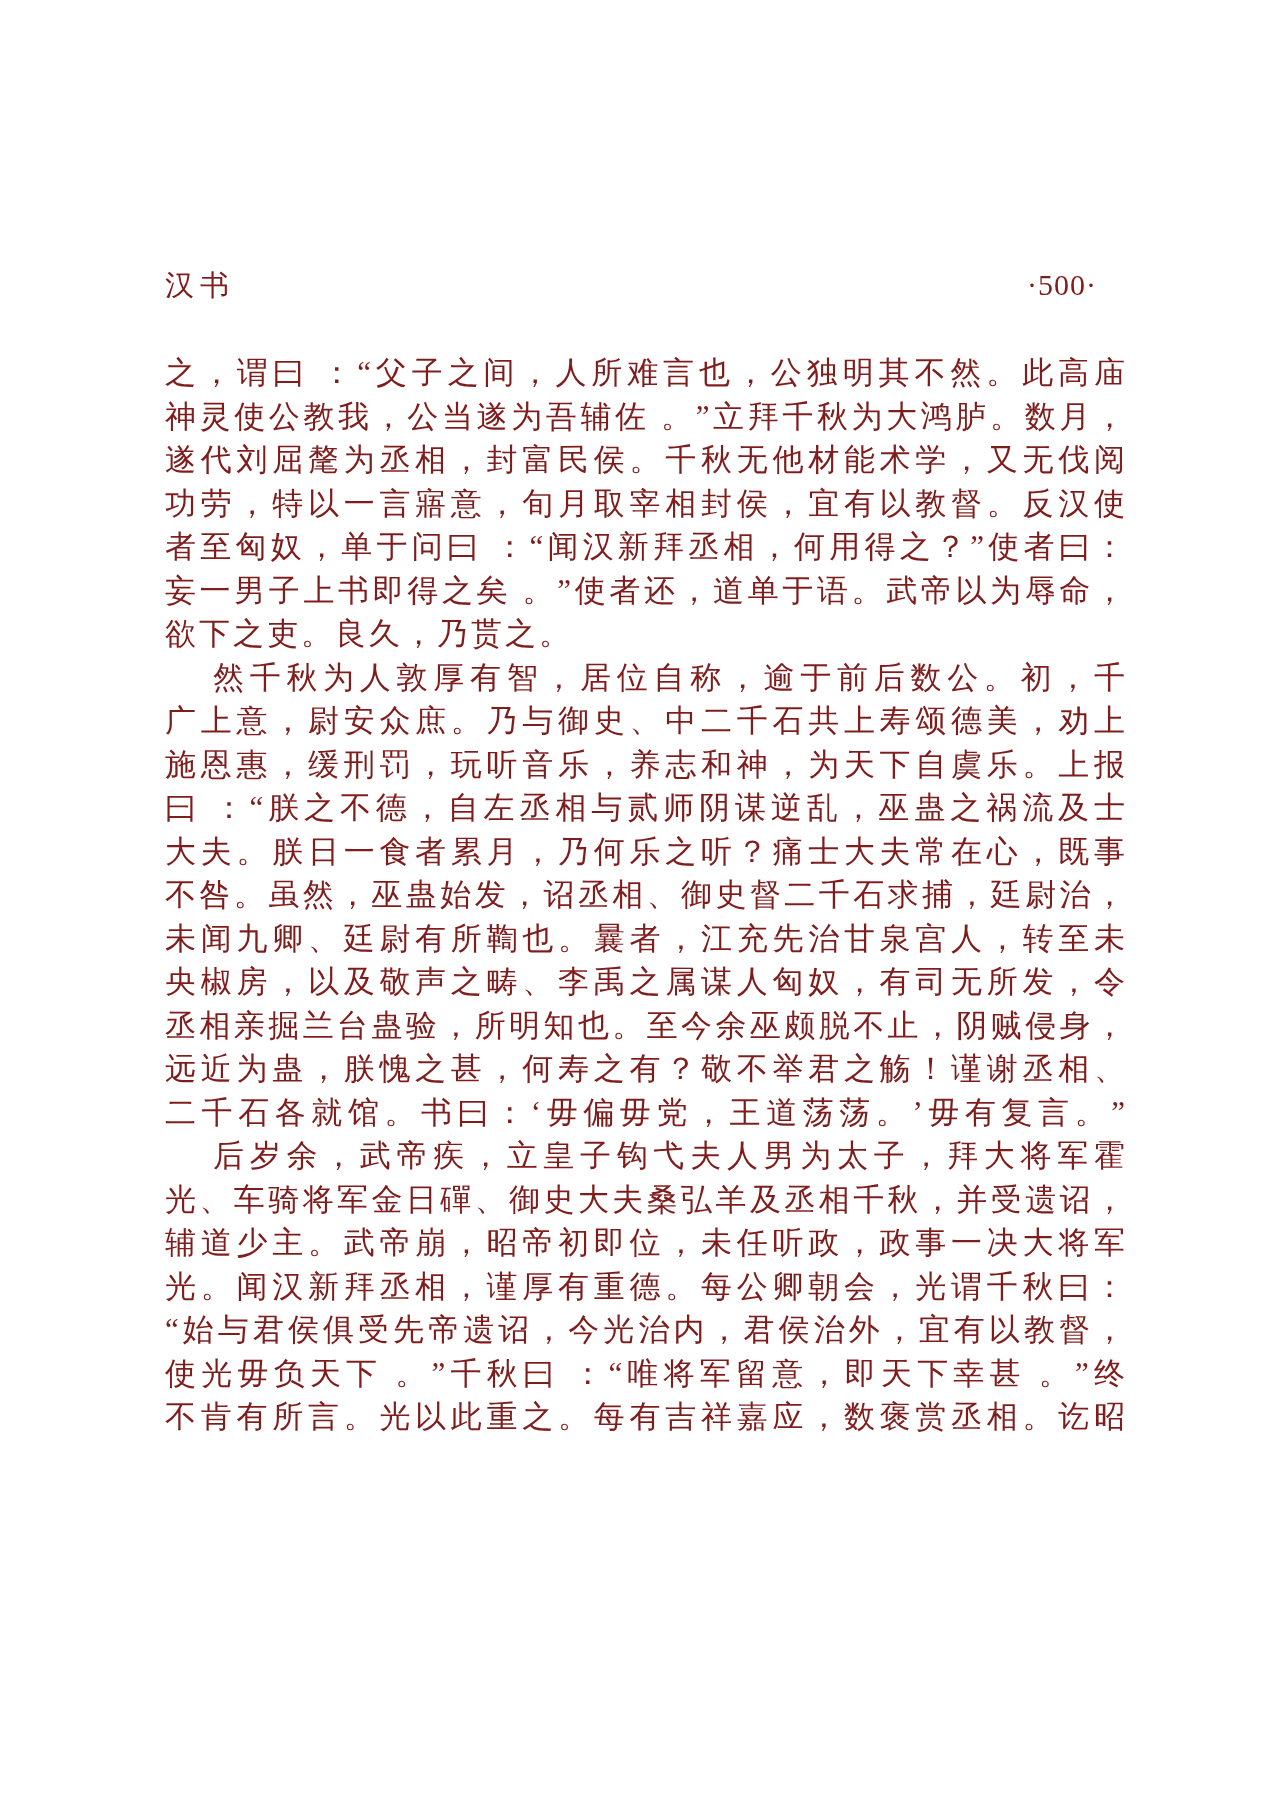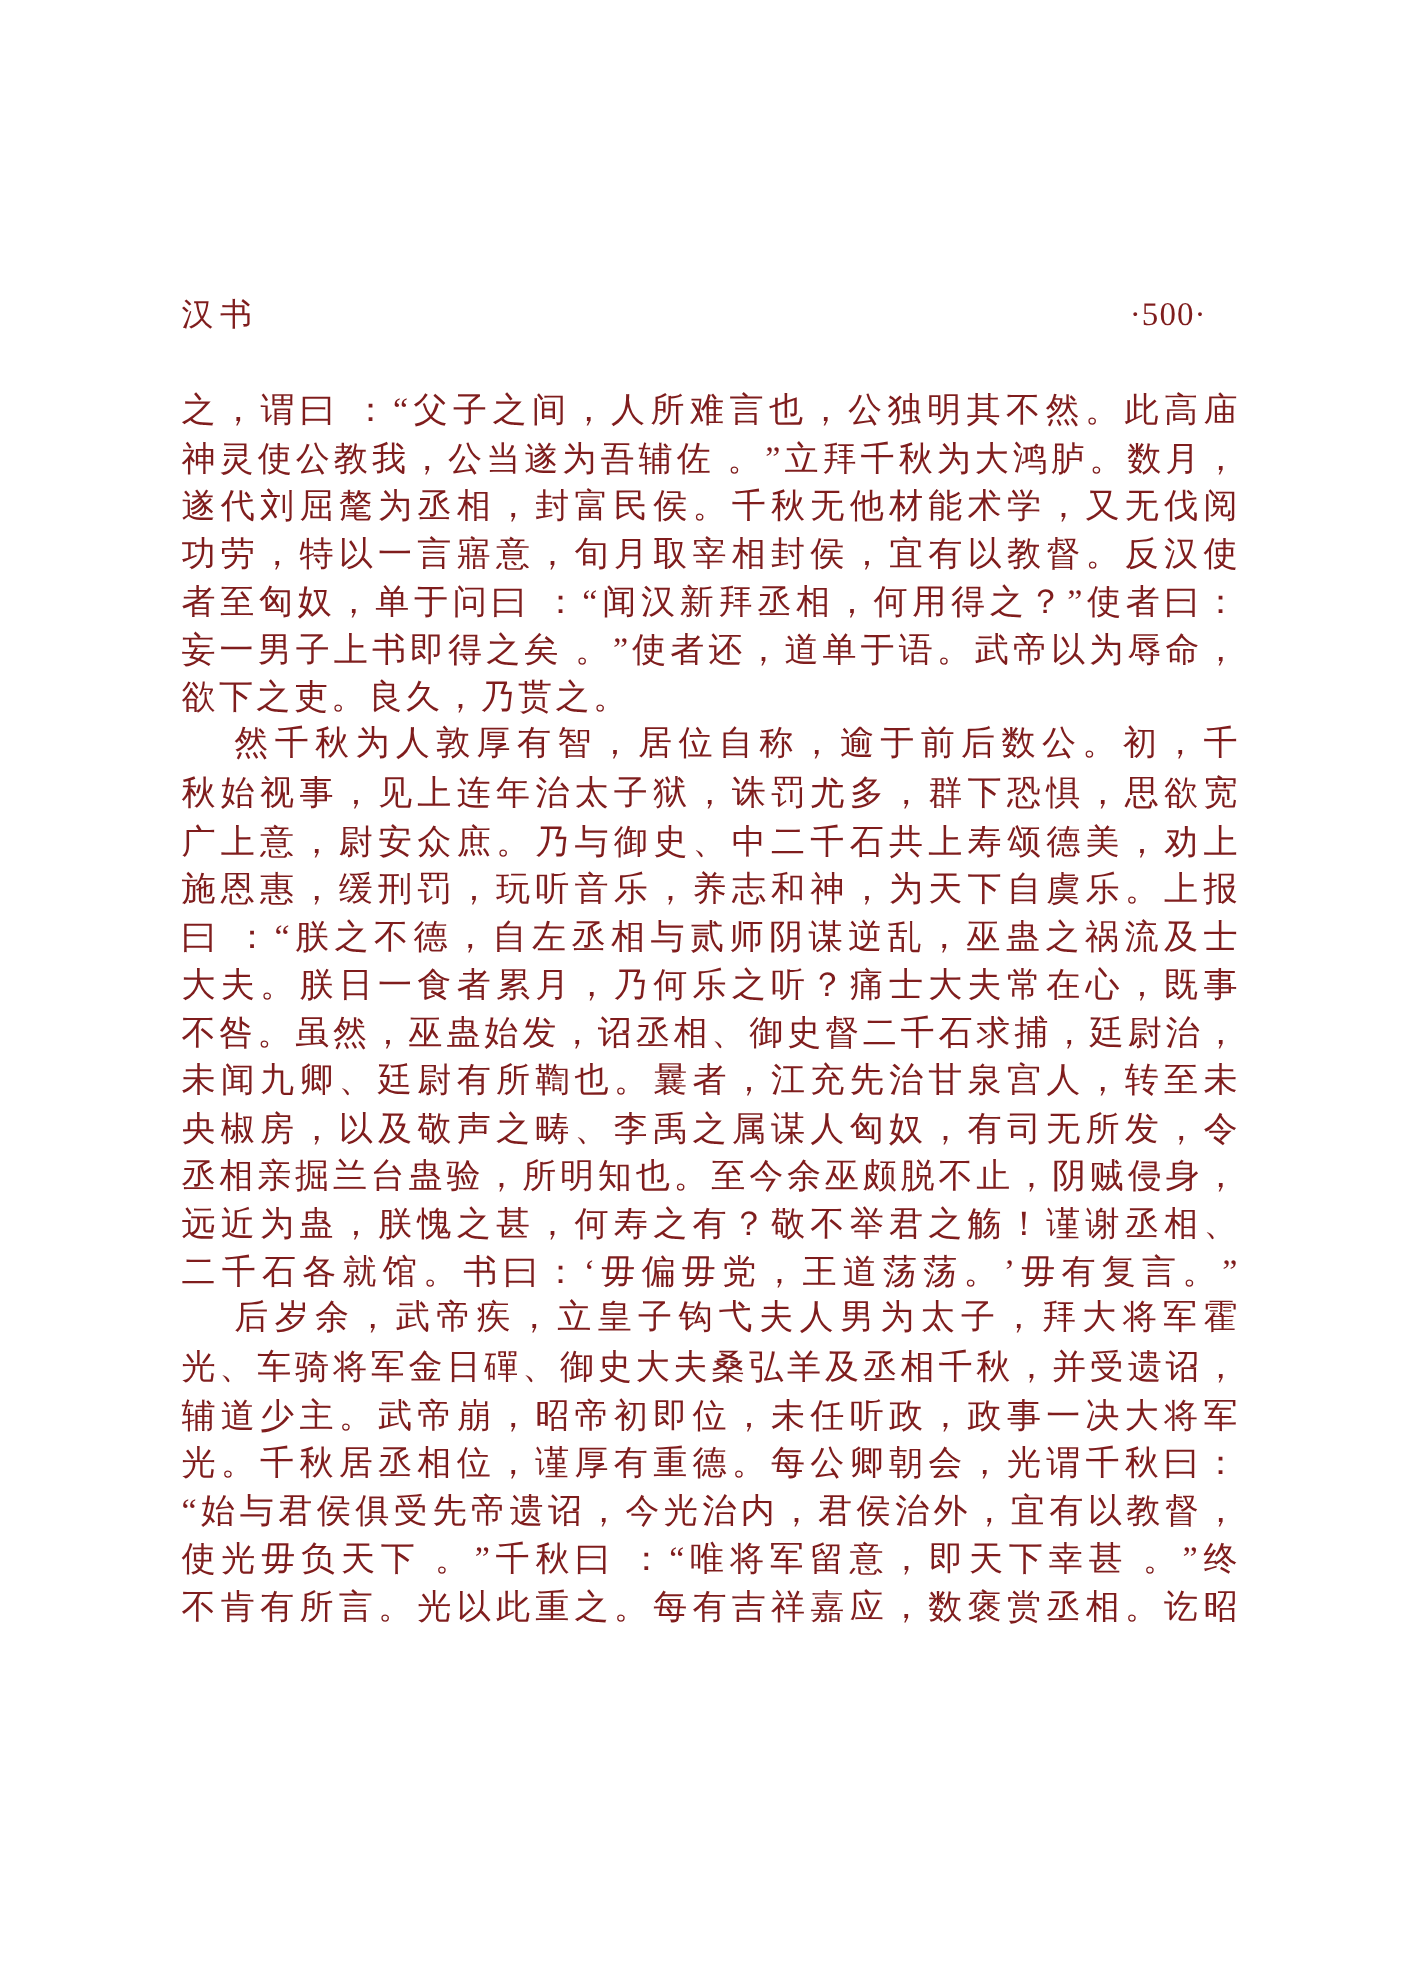--- a/index.html
+++ b/index.html
@@ -49,21 +49,20 @@
     height: 43.5px;
     overflow: hidden;
   }
   .line.para-end {
     text-align: left;
     text-align-last: left;
     letter-spacing: 3px;
   }
   .line.indent {
     padding-left: 48px;
-    font-family: Liberation Mono, monospace;
   }
 </style>
 </head>
 <body>
 
 <div class="page">
 
   <div class="page-header">
     <span class="book-title">汉书</span>
     <span class="page-number">·500·</span>
@@ -76,37 +75,36 @@
       <div class="line">神灵使公教我，公当遂为吾辅佐 。”立拜千秋为大鸿胪。数月，</div>
       <div class="line">遂代刘屈氂为丞相，封富民侯。千秋无他材能术学，又无伐阅</div>
       <div class="line">功劳，特以一言寤意，旬月取宰相封侯，宜有以教督。反汉使</div>
       <div class="line">者至匈奴，单于问曰 ：“闻汉新拜丞相，何用得之？”使者曰：</div>
       <div class="line">妄一男子上书即得之矣 。”使者还，道单于语。武帝以为辱命，</div>
       <div class="line para-end">欲下之吏。良久，乃贳之。</div>
     </div>
 
     <div>
       <div class="line indent">然千秋为人敦厚有智，居位自称，逾于前后数公。初，千</div>
-      <div class="line">秋始视事，见上连年治太子狱，诛罚尤多，群下恐惧，思欲宽</div>
       <div class="line">广上意，尉安众庶。乃与御史、中二千石共上寿颂德美，劝上</div>
       <div class="line">施恩惠，缓刑罚，玩听音乐，养志和神，为天下自虞乐。上报</div>
       <div class="line">曰 ：“朕之不德，自左丞相与贰师阴谋逆乱，巫蛊之祸流及士</div>
       <div class="line">大夫。朕日一食者累月，乃何乐之听？痛士大夫常在心，既事</div>
       <div class="line">不咎。虽然，巫蛊始发，诏丞相、御史督二千石求捕，廷尉治，</div>
       <div class="line">未闻九卿、廷尉有所鞫也。曩者，江充先治甘泉宫人，转至未</div>
       <div class="line">央椒房，以及敬声之畴、李禹之属谋人匈奴，有司无所发，令</div>
       <div class="line">丞相亲掘兰台蛊验，所明知也。至今余巫颇脱不止，阴贼侵身，</div>
       <div class="line">远近为蛊，朕愧之甚，何寿之有？敬不举君之觞！谨谢丞相、</div>
       <div class="line">二千石各就馆。书曰：‘毋偏毋党，王道荡荡。’毋有复言。”</div>
     </div>
 
     <div>
       <div class="line indent">后岁余，武帝疾，立皇子钩弋夫人男为太子，拜大将军霍</div>
       <div class="line">光、车骑将军金日磾、御史大夫桑弘羊及丞相千秋，并受遗诏，</div>
       <div class="line">辅道少主。武帝崩，昭帝初即位，未任听政，政事一决大将军</div>
-      <div class="line">光。千秋居丞相位，谨厚有重德。每公卿朝会，光谓千秋曰：</div>
+      <div class="line">光。闻汉新拜丞相，谨厚有重德。每公卿朝会，光谓千秋曰：</div>
       <div class="line">“始与君侯俱受先帝遗诏，今光治内，君侯治外，宜有以教督，</div>
       <div class="line">使光毋负天下 。”千秋曰 ：“唯将军留意，即天下幸甚 。”终</div>
       <div class="line">不肯有所言。光以此重之。每有吉祥嘉应，数褒赏丞相。讫昭</div>
     </div>
 
   </div>
 </div>
 
 </body></html>

